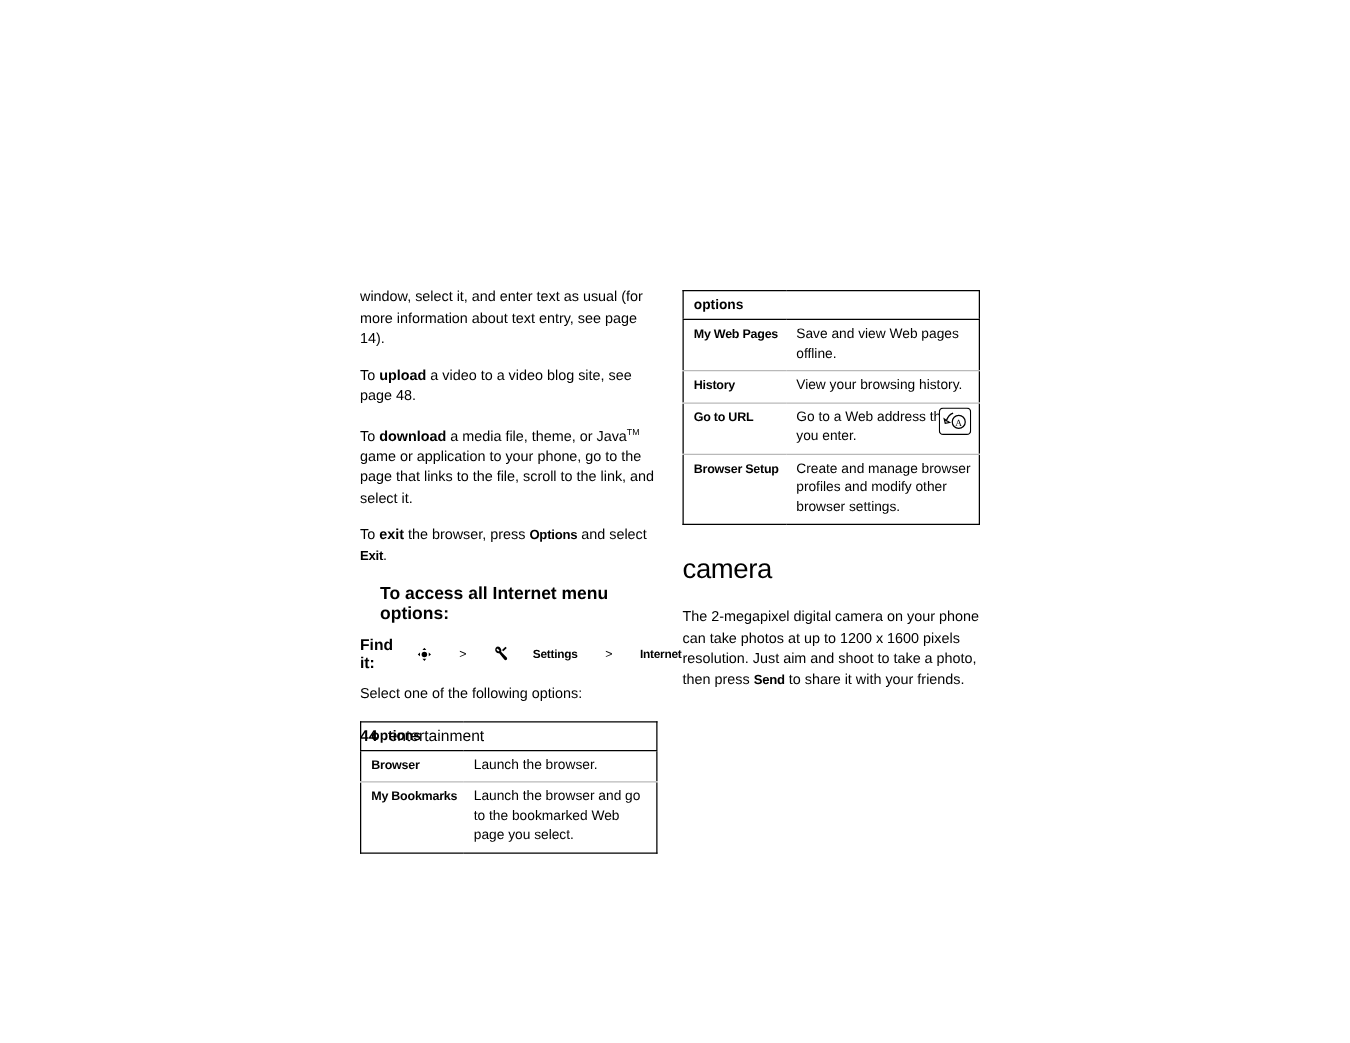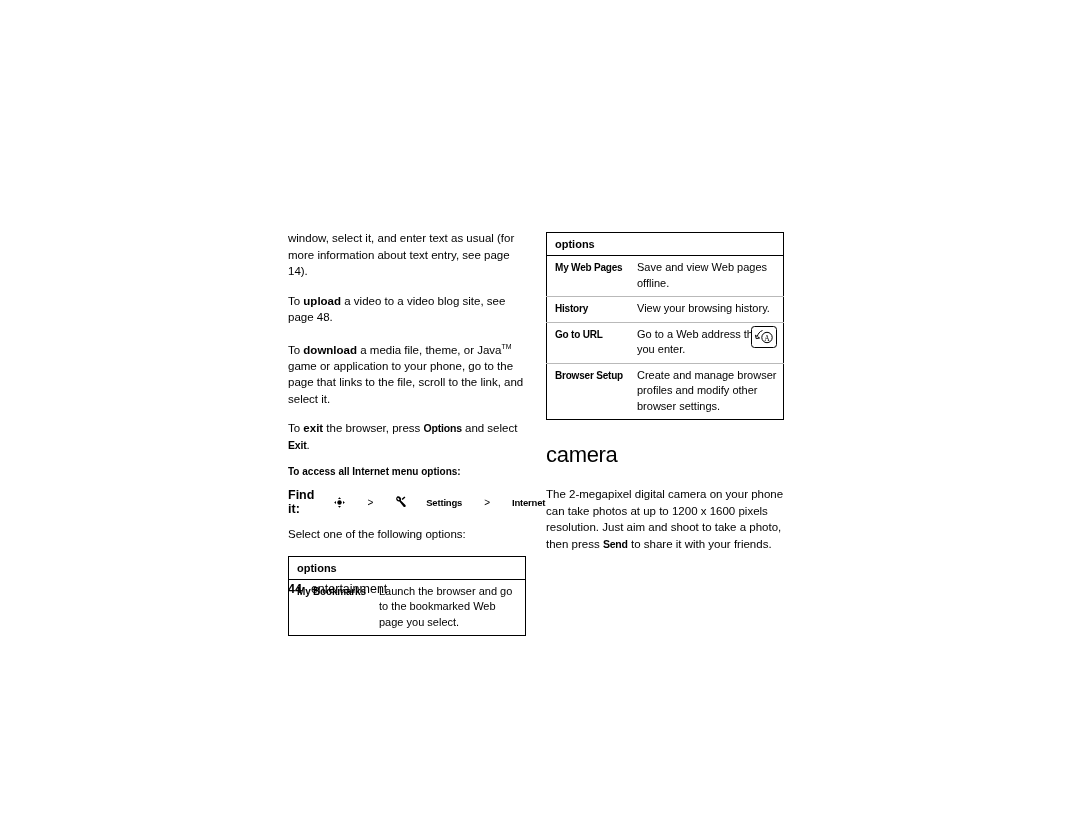--- a/index.html
+++ b/index.html
@@ -73,23 +73,23 @@
     position: relative;
     vertical-align: middle;
   }
   .icon-joy svg { display: block; }
   .icon-tools {
     display: inline-block;
     width: 11px; height: 12px;
     vertical-align: middle;
   }
   .access-line {
-    font-size: 10px;
-    font-weight: bold;
-    margin: 0 0 11px 0;
+    font-size: 14px;
+    font-weight: bold;
+    margin: 0 0 11px 16px;
   }
   
   table.opt {
     border-collapse: collapse;
     width: 100%;
     border: 1px solid #000;
     margin-top: 2px;
   }
   table.opt th {
     text-align: left;
@@ -180,20 +180,24 @@
     <p class="body">Select one of the following options:</p>
 
     <table class="opt">
       <thead>
         <tr>
           <th colspan="2">options</th>
         </tr>
       </thead>
       <tbody>
         <tr>
+          <td class="k">Browser</td>
+          <td class="v">Launch the browser.</td>
+        </tr>
+        <tr>
           <td class="k">My Bookmarks</td>
           <td class="v">Launch the browser and go to the bookmarked Web page you select.</td>
         </tr>
       </tbody>
     </table>
 
   </div>
 
   <div class="col-right">
 

